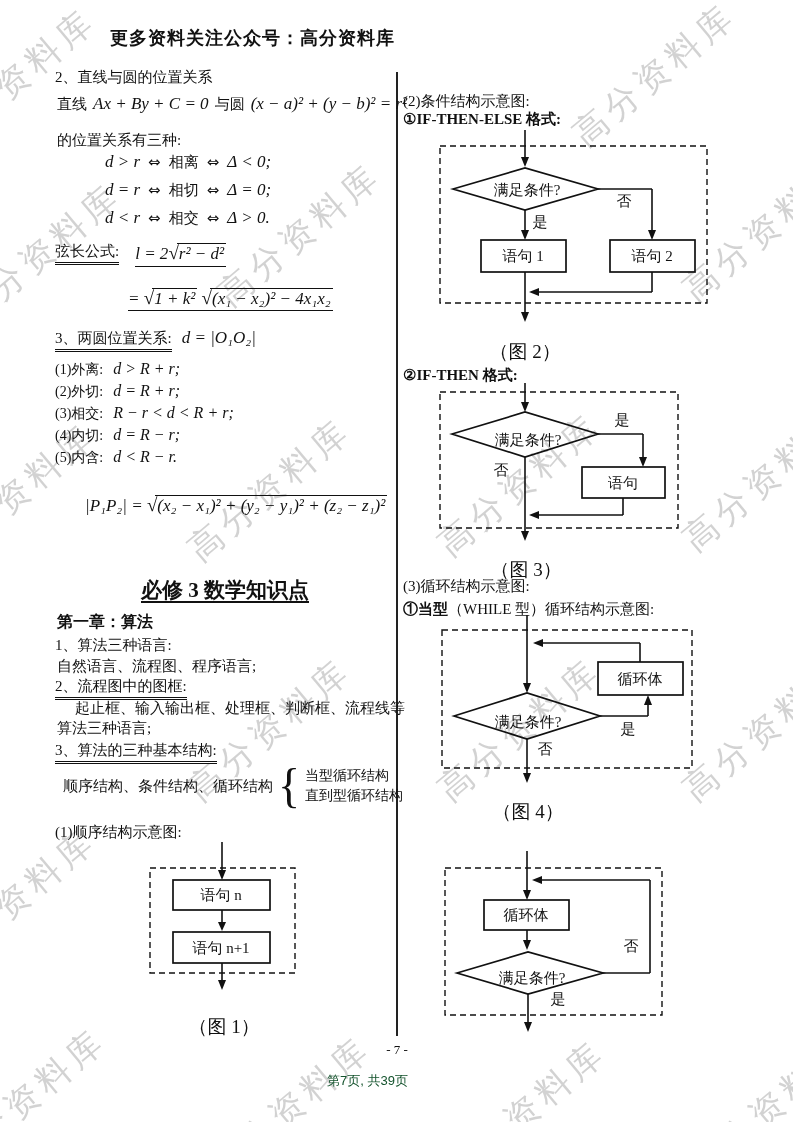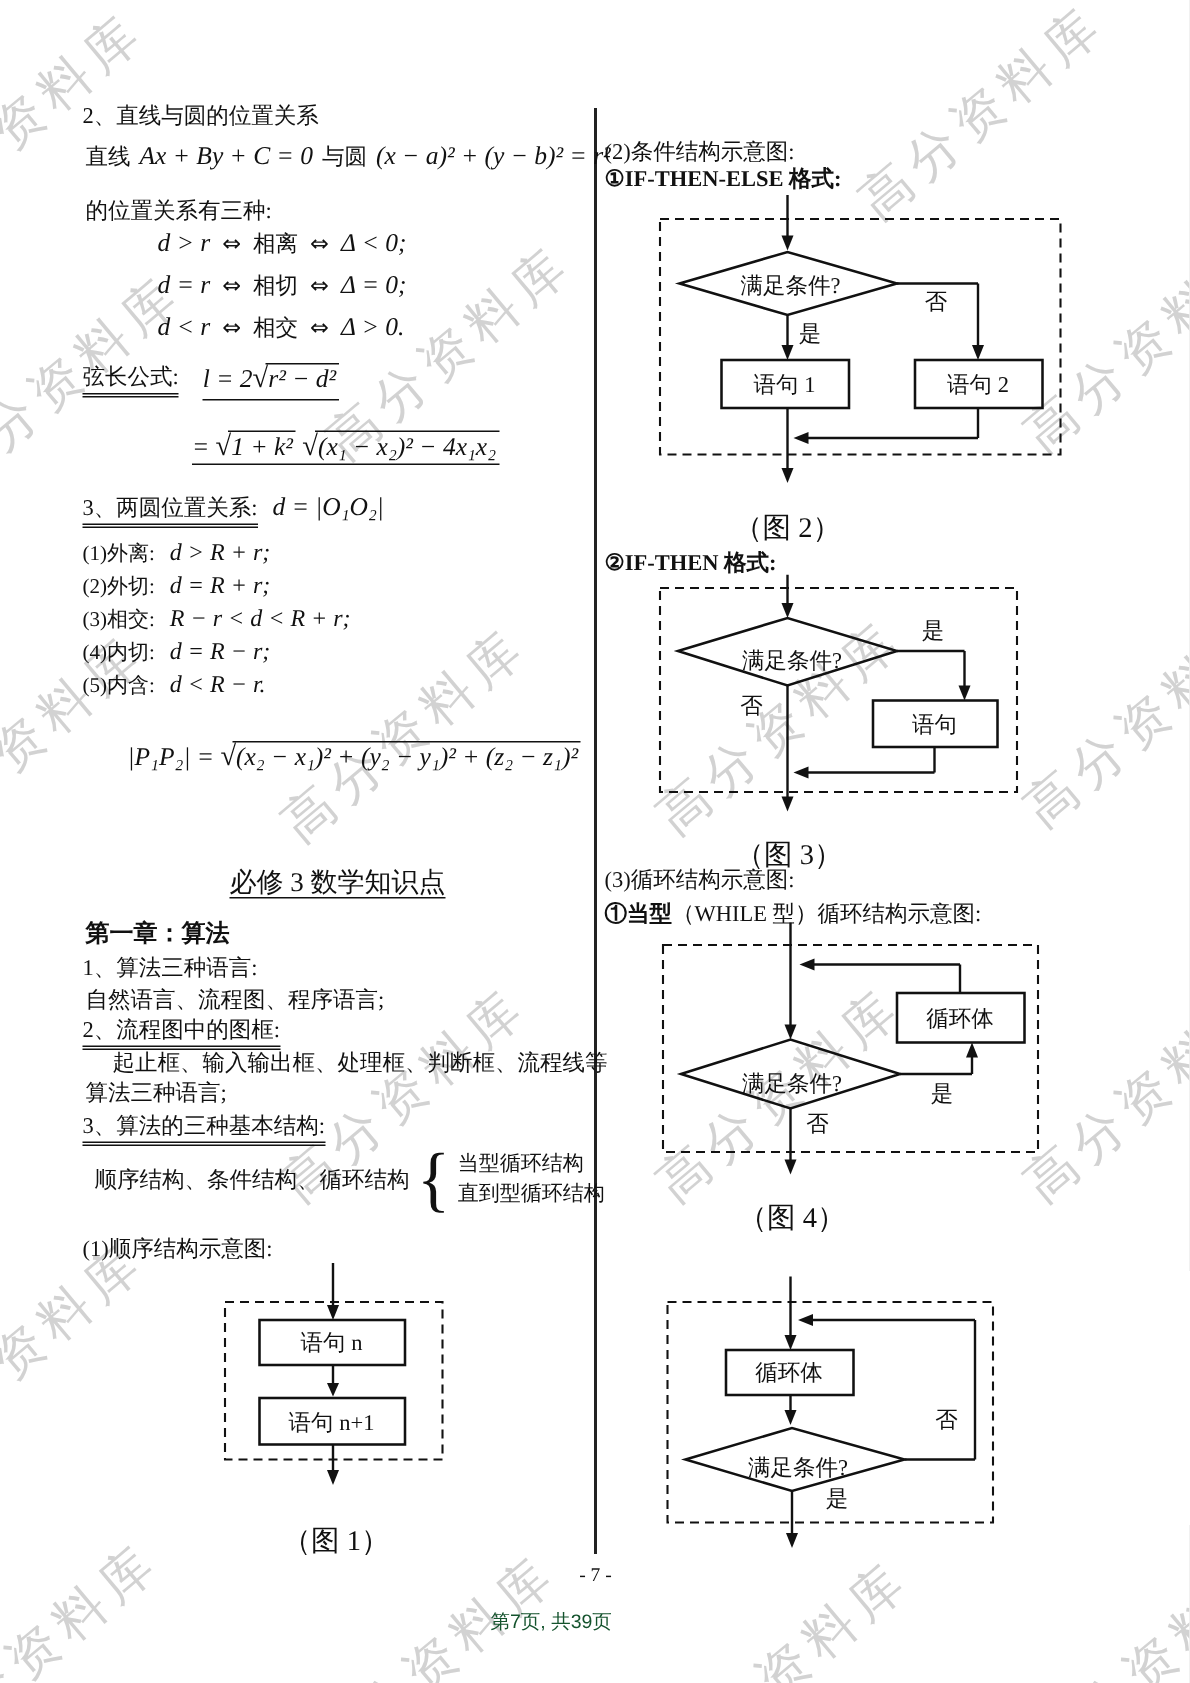--- a/index.html
+++ b/index.html
@@ -19,21 +19,21 @@
   .m16{font-size:16px;}
   .sqrt{font-style:normal;font-size:19px;margin-right:-2px;}
   .rad{border-top:1.5px solid #111;padding:0 2px;}
   .ful{border-bottom:1.5px solid #111;padding-bottom:2px;}
   .rel{left:105px;display:flex;gap:8px;align-items:baseline;}
   .iff{font-family:"DejaVu Sans",sans-serif;font-size:15px;font-style:normal;}
   .crow{left:55px;display:flex;gap:10px;align-items:baseline;}
   .cap{font-family:"Liberation Serif",serif;font-size:19px;text-align:center;width:84px;}
   .brace{font-size:46px;font-weight:300;line-height:1;transform:scaleY(1.05);
          font-family:"Liberation Serif",serif;}
-  .bigh{font-size:18px;font-weight:normal;text-align:center;width:340px;
+  .bigh{font-size:21px;font-weight:bold;text-align:center;width:340px;
         text-decoration:underline;text-underline-offset:4px;}
   .bold{font-weight:bold;}
   .divider{width:2px;background:#222;}
   svg .ln{stroke:#111;stroke-width:1.6;fill:none;}
   svg .dash{stroke:#111;stroke-width:1.4;fill:none;stroke-dasharray:6 4;}
   svg .bx{stroke:#111;stroke-width:1.7;fill:none;}
   svg .ah{fill:#111;stroke:none;}
   svg .ft{font-family:"Liberation Serif",serif;font-size:15px;fill:#111;}
   .footer-info{font-size:13px;color:#14532d;text-align:left;width:140px;
                font-family:"Liberation Sans",sans-serif;}
@@ -57,20 +57,21 @@
   <div class="wm" style="left:520px;top:730px">高分资料库</div>
   <div class="wm" style="left:765px;top:730px">高分资料库</div>
   <div class="wm" style="left:15px;top:900px">高分资料库</div>
   <div class="wm" style="left:25px;top:1100px">高分资料库</div>
   <div class="wm" style="left:290px;top:1108px">高分资料库</div>
   <div class="wm" style="left:525px;top:1112px">高分资料库</div>
   <div class="wm" style="left:770px;top:1108px">高分资料库</div>
 
   <div class="abs divider" style="left:396px;top:72px;height:964px"></div>
 
+  <div class="abs hdr cn" style="left:110px;top:26px">更多资料关注公众号：高分资料库</div>
 
   <div class="abs cn t15 u" style="left:55px;top:68px">2、直线与圆的位置关系</div>
 
   <div class="abs" style="left:57px;top:94px;display:flex;gap:6px;align-items:baseline">
     <span class="cn t15">直线</span>
     <span class="math">Ax + By + C = 0</span>
     <span class="cn t15">与圆</span>
     <span class="math">(x − a)² + (y − b)² = r²</span>
   </div>
 

